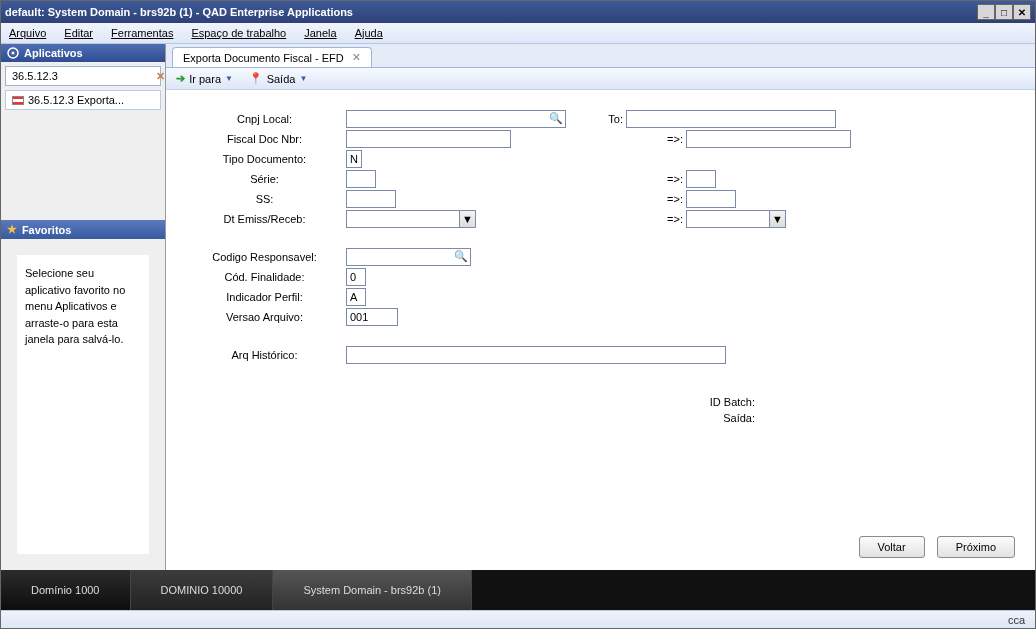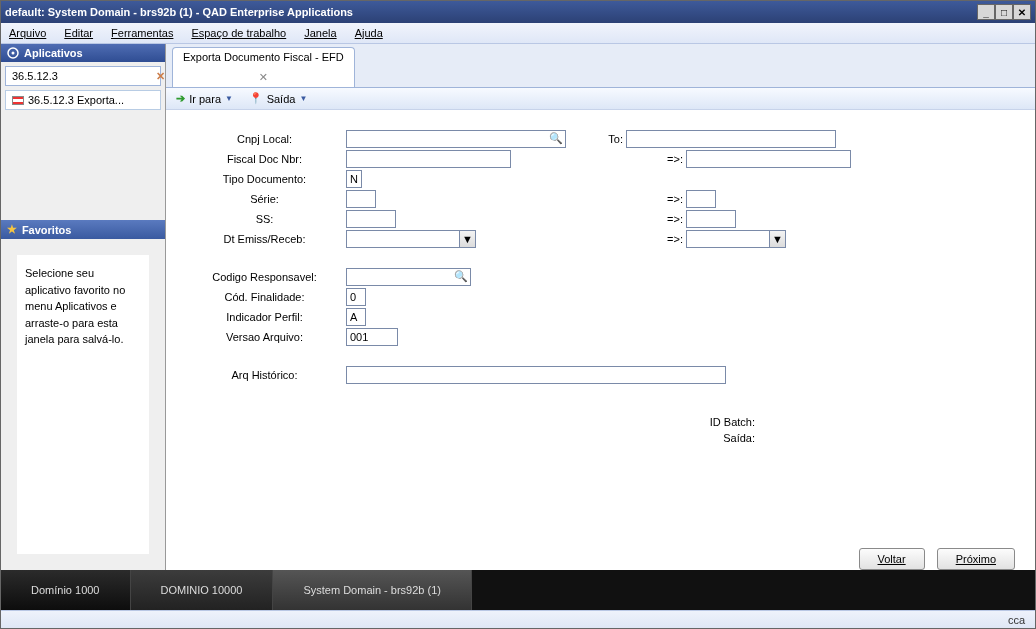--- a/index.html
+++ b/index.html
@@ -17,35 +17,35 @@
   .panel-hd.fav { background: linear-gradient(#5a7abf,#3a5aa0);}
   .search-row { background:#fff; margin:4px; border:1px solid #9fb4d9; display:flex; align-items:center; padding:2px 4px;}
   .search-row input { border:none; outline:none; flex:1; }
   .clear-x { color:#cc7e4b; cursor:pointer; font-weight:bold;}
   .tree-item { padding:3px 6px; display:flex; align-items:center; gap:4px; background:#fff; border:1px solid #b8cce4; margin:0 4px;}
   .tree-gap { flex:0 0 110px; }
   .fav-body { background:#fff; margin:16px; padding:10px 8px; flex:1;}
   .fav-text { line-height:1.5; }
   .main { flex:1; background:#e6ecf7; display:flex; flex-direction:column; min-width:0;}
   .tabbar { background:#e6ecf7; padding-top:3px; padding-left:6px; display:flex; align-items:flex-end;}
-  .tab { background:#fff; border:1px solid #9fb4d9; border-bottom:none; border-radius:4px 4px 0 0; padding:3px 10px; display:flex; align-items:center; gap:8px; cursor:pointer;flex-direction:column;}
+  .tab { background:#fff; border:1px solid #9fb4d9; border-bottom:none; border-radius:4px 4px 0 0; padding:3px 10px; display:flex; align-items:center; gap:8px; cursor:pointer;}
   .tab .x { color:#888; cursor:pointer;}
   .toolbar { background: linear-gradient(#f7faff,#dde7f7); border-top:1px solid #9fb4d9; border-bottom:1px solid #c7d3ea; padding:4px 10px; display:flex; gap:16px; align-items:center;}
   .tb-item { display:flex; align-items:center; gap:4px; cursor:pointer;}
   .tb-item .dd { font-size:8px; color:#3a5aa0;}
   .form-area { background:#fff; flex:1; padding:20px 20px 10px 20px; position:relative; overflow:hidden;}
   .row { display:flex; align-items:center; margin-bottom:2px; }
   .lbl { width:160px; text-align:center; padding-right:3px;}
   .lbl2 { width:60px; text-align:right; padding-right:3px;}
   input.fld, .combo { border:1px solid #7a8aa8; height:18px; padding:0 3px; background:#fff;}
   .lookup { position:relative; }
   .mag { position:absolute; right:3px; top:2px; cursor:pointer; color:#c08a1a; font-size:11px;}
   .combo-wrap { position:relative; display:inline-block;}
   .combo-btn { position:absolute; right:0; top:0; width:17px; height:18px; background:linear-gradient(#f3f3f3,#dcdcdc); border:1px solid #7a8aa8; display:flex; align-items:center; justify-content:center; cursor:pointer;}
-  .btnrow { position:absolute; bottom:0; right:20px; display:flex; gap:12px;text-decoration:underline;}
+  .btnrow { position:absolute; bottom:12px; right:20px; display:flex; gap:12px;}
   button.btn { background:linear-gradient(#fcfcfc,#e2e2e2); border:1px solid #8a8a8a; border-radius:3px; padding:4px 18px; cursor:pointer;}
   .out-row { display:flex; justify-content:flex-end; margin-top:4px; padding-right:260px;}
   .out-row .olb { width:80px; text-align:right;}
   .statusbar { display:flex; background:#111; color:#ddd; height:40px; align-items:stretch;}
   .sb-tab { padding:4px 30px; border-right:1px solid #444; display:flex; align-items:center; cursor:pointer; background:linear-gradient(#2b2b2b,#0d0d0d);}
   .sb-tab.alt { background:linear-gradient(#3c3c3c,#222);}
   .sb-tab.sel { background:linear-gradient(#555,#333);}
   .footer { background:linear-gradient(#eef2fb,#dfe7f5); border-top:1px solid #b9c7e4; height:18px; display:flex; align-items:center; justify-content:flex-end; padding:0 10px; font-size:10px; color:#333;}
   .gear { width:12px; height:12px; display:inline-block; }
   .flag-icon { width:12px; height:9px; background:linear-gradient(to bottom,#e33 33%,#fff 33%,#fff 66%,#e33 66%); border:1px solid #888; display:inline-block;}

